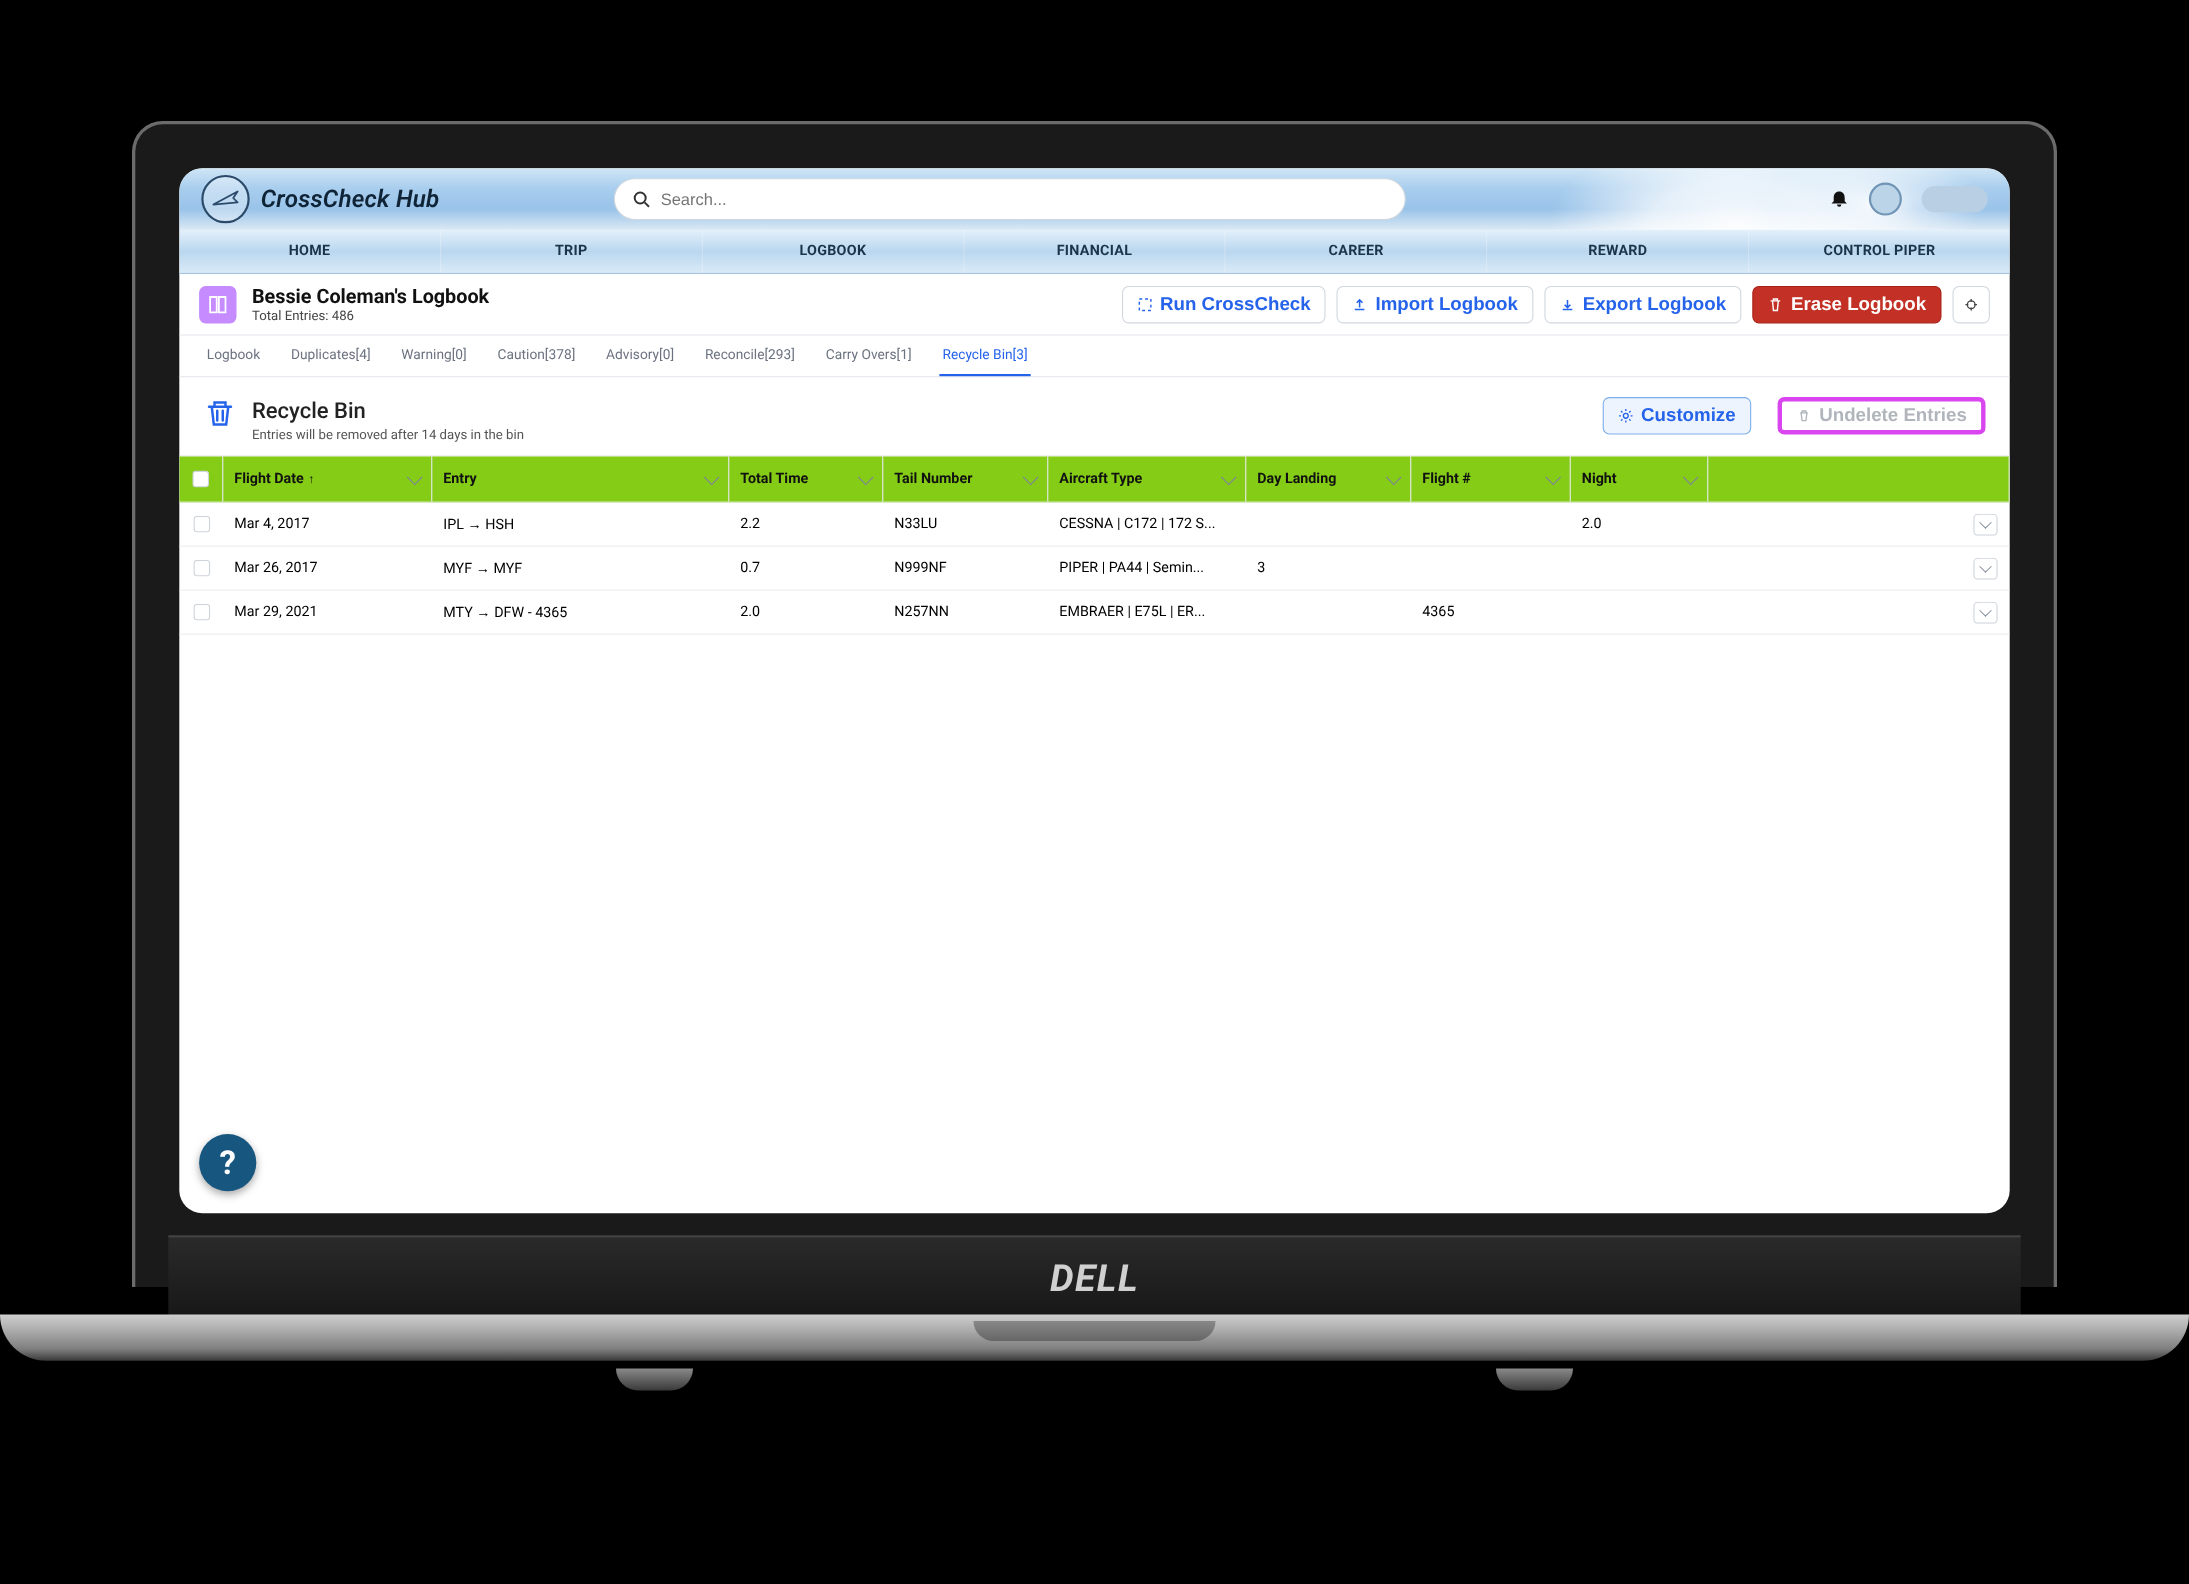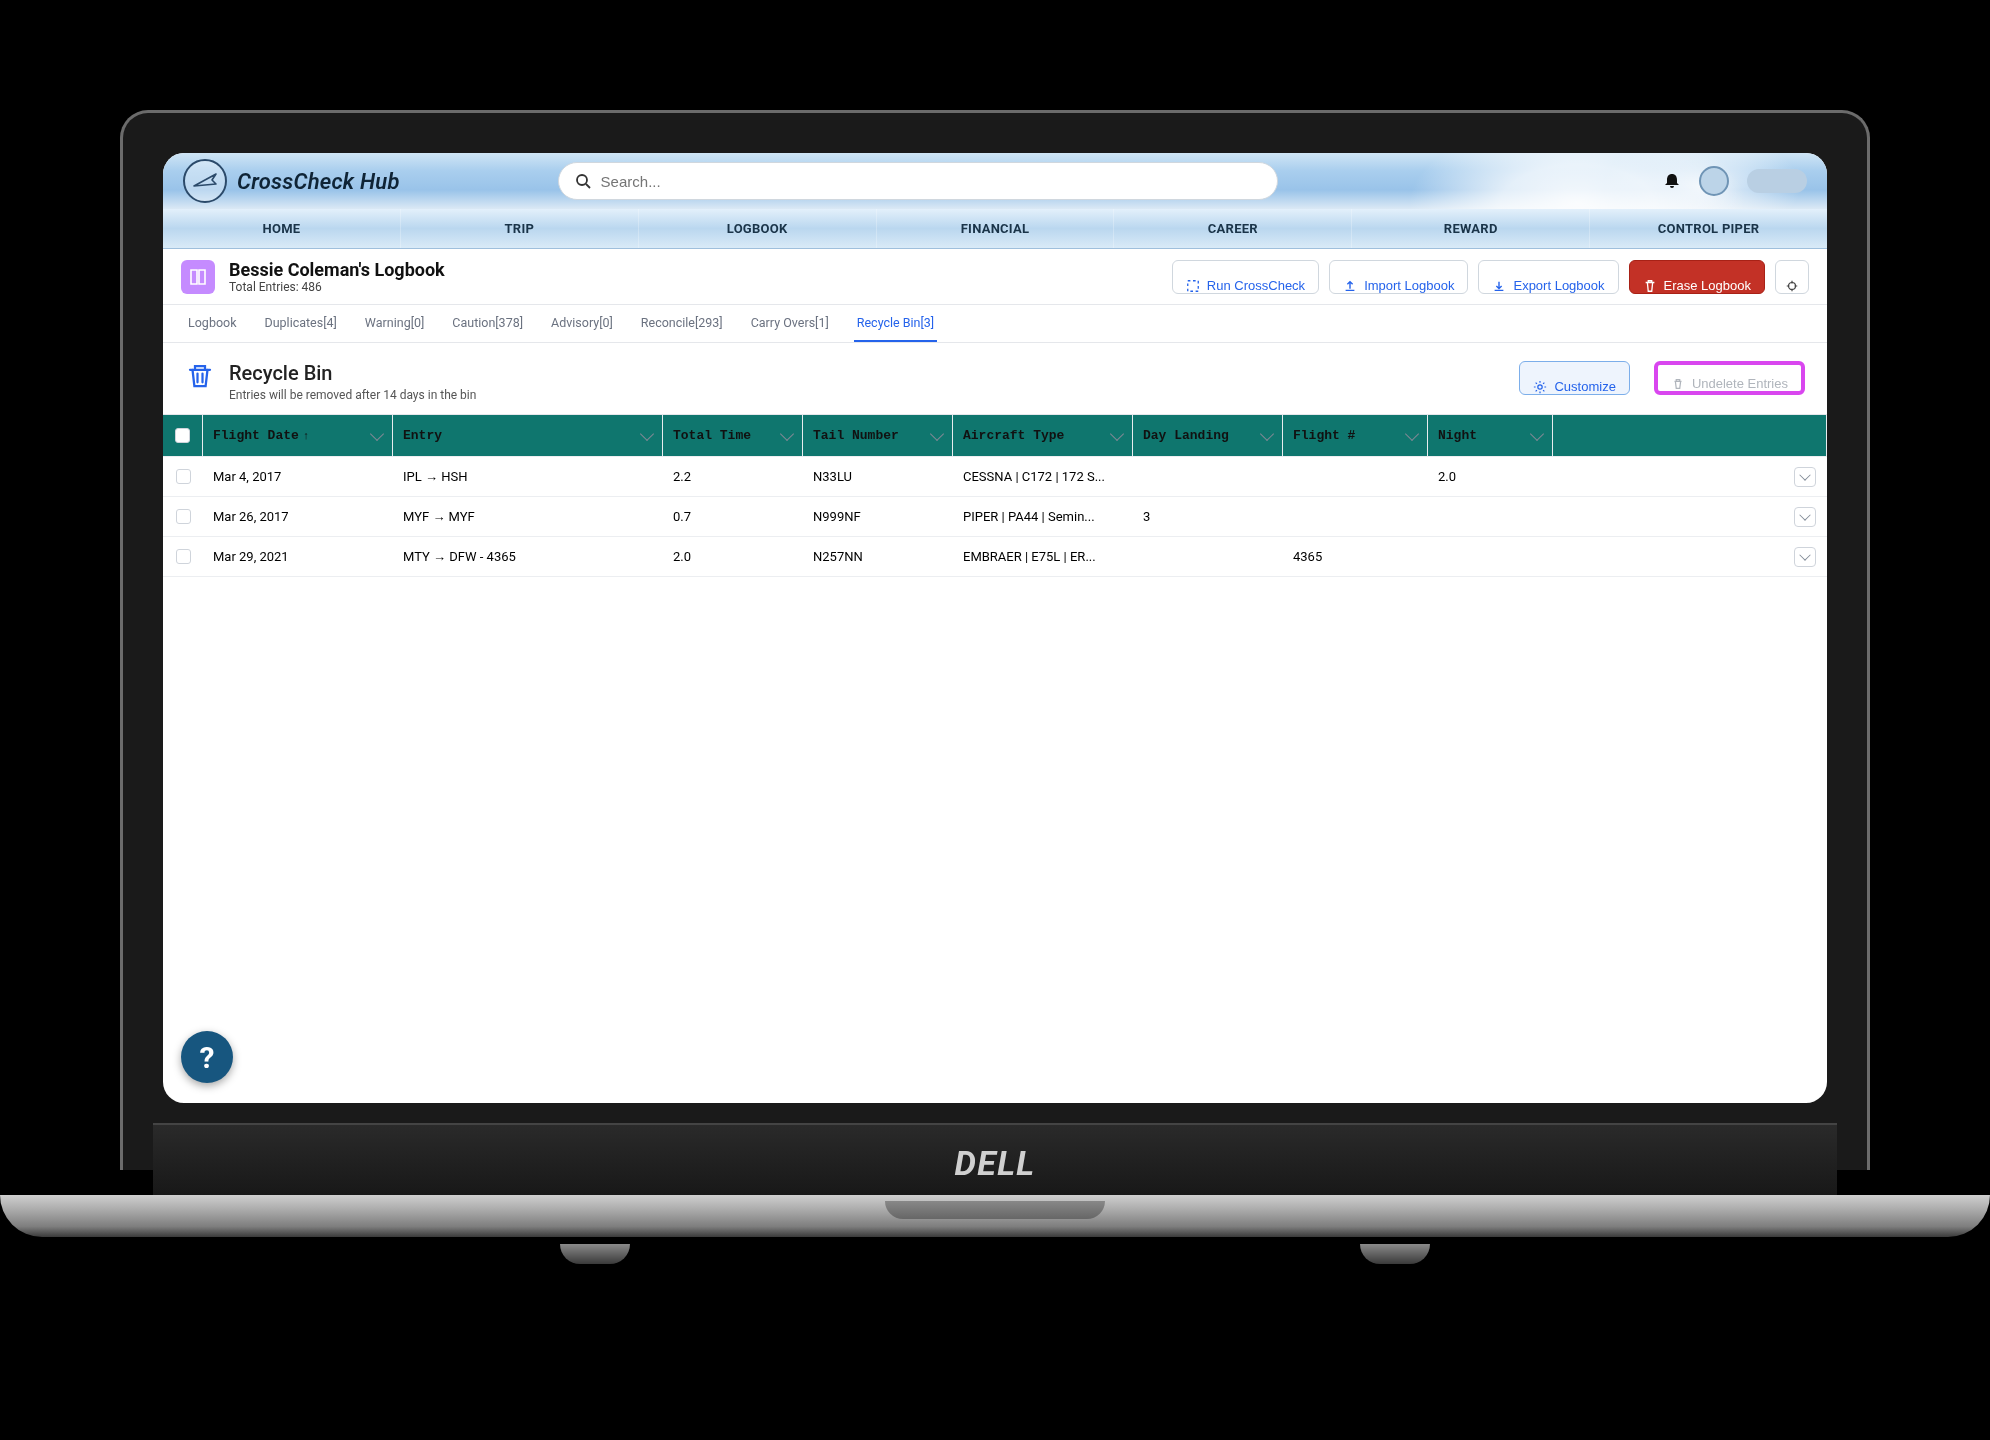--- a/index.html
+++ b/index.html
@@ -91,22 +91,22 @@
   display: flex; align-items: center; padding: 10px 18px; gap: 14px; border-bottom: 1px solid #e5e7eb;
 }
 .log-icon {
   width: 34px; height: 34px; background: #c58bff; border-radius: 6px; display: flex; align-items: center; justify-content: center;
 }
 .title-lines h1 { font-size: 18px; font-weight: 700; color: #111; }
 .title-lines p { font-size: 12px; color: #444; }
 .title-actions { margin-left: auto; display: flex; align-items: center; gap: 10px; }
 .btn {
   height: 34px; border: 1px solid #d0d7de; background: #fff; border-radius: 6px; padding: 0 13px;
-  display: inline-flex; align-items: flex-end; gap: 7px; font-size: 13px; color: #2563eb; cursor: pointer;
-  font-weight: 400;
+  display: inline-flex; align-items: center; gap: 7px; font-size: 17px; color: #2563eb; cursor: pointer;
+  font-weight: 700;
 }
 .btn-icon { width: 14px; height: 14px; }
 .btn-danger { background: #c33126; border-color: #a82116; color: #fff; }
 .btn-square { width: 34px; padding: 0; justify-content: center; }
 .tabs {
   display: flex; gap: 22px; padding: 0 22px; border-bottom: 1px solid #e5e7eb; height: 38px; align-items: center;
 }
 .tab { font-size: 12.5px; color: #6b7280; cursor: pointer; padding: 10px 3px; border-bottom: 2px solid transparent; }
 .tab.active { color: #2563eb; border-bottom-color: #2563eb; }
 .section-head {
@@ -116,21 +116,21 @@
 .section-head p { font-size: 12px; color: #555; margin-top: 3px; }
 .section-actions { margin-left: auto; display: flex; gap: 24px; }
 .btn-outline-blue {
   border: 1px solid #7caeea; color: #2563eb; background: #eef4fd;
 }
 .btn-disabled {
   color: #b0b5bc; border: 4px solid #d946ef; background: #fff; cursor: not-allowed;
 }
 .table { width: 100%; border-top: 1px solid #e5e7eb; font-size: 13px; }
 .tr { display: flex; align-items: center; height: 40px; border-bottom: 1px solid #eceef1; }
-.tr.head { height: 42px; font-weight: 700; color: #111; background: #0f766e; font-family: Liberation Mono, monospace; }
+.tr.head { height: 42px; font-weight: 700; color: #111; background: #84cc16; }
 .tr.head .th { border-right: 1px solid #e9ecef; height: 100%; display: flex; align-items: center; }
 .cell { padding: 0 10px; overflow: hidden; text-overflow: ellipsis; white-space: nowrap; }
 .c-chk { flex: 0 0 40px; display: flex; align-items: center; justify-content: center; }
 .c-date { flex: 0 0 190px; }
 .c-entry { flex: 0 0 270px; }
 .c-time { flex: 0 0 140px; }
 .c-tail { flex: 0 0 150px; }
 .c-type { flex: 0 0 180px; }
 .c-daylnd { flex: 0 0 150px; }
 .c-flight { flex: 0 0 145px; }

